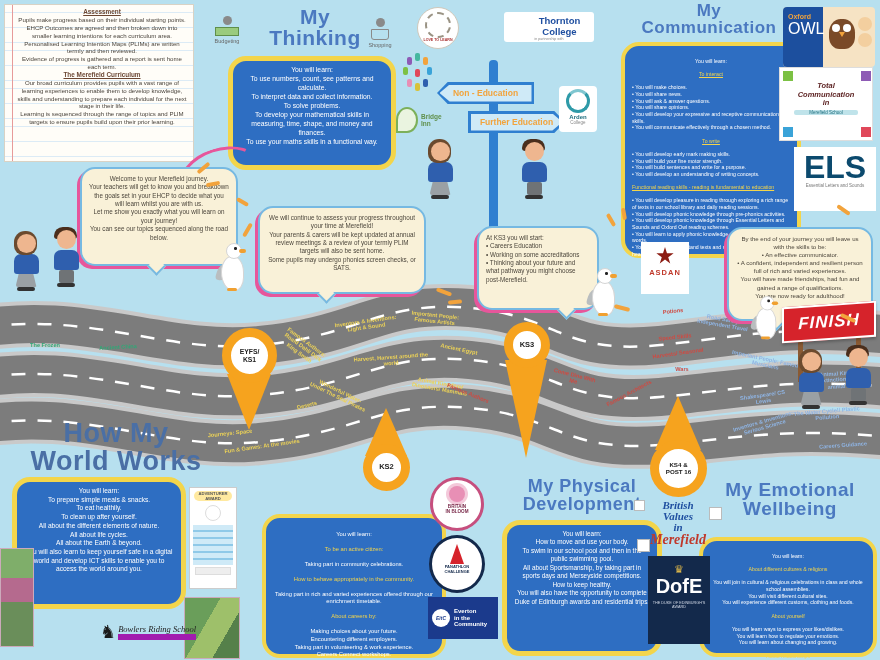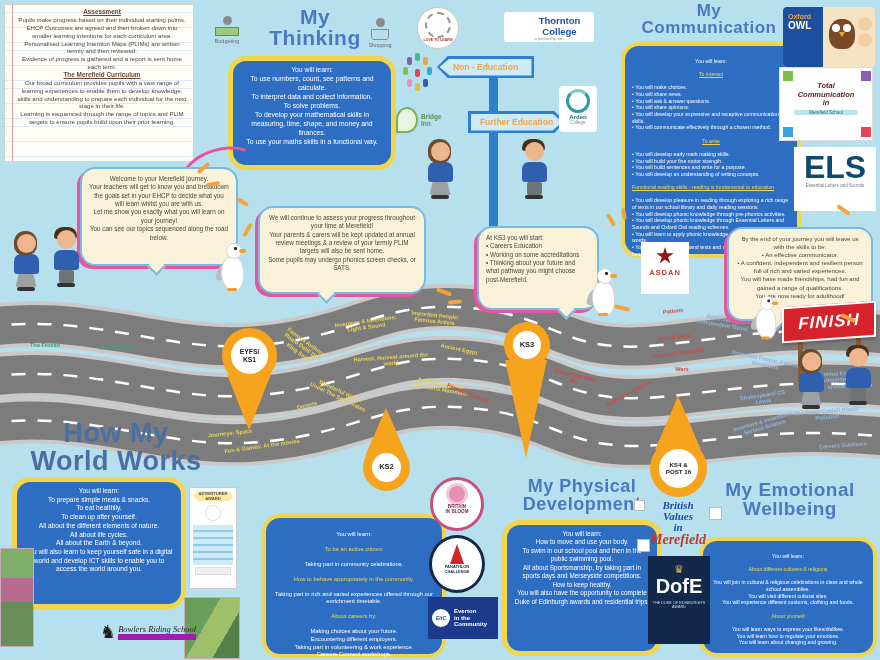--- a/index.html
+++ b/index.html
@@ -120,21 +120,21 @@
     <div style="font-size:4.5px;color:#888;">College</div>
   </div>
   <div class="abs" style="left:397px;top:47px;width:42px;height:50px;z-index:4;">
     <div style="position:absolute;left:18px;top:22px;width:5px;height:8px;border-radius:2px;background:#e0485a;box-shadow:12px -2px 0 #3aa3d8,-12px -2px 0 #7cc144,8px -12px 0 #f2a33c,-8px -12px 0 #8e5bb5,8px 10px 0 #2f5fae,-8px 10px 0 #e88fb5,0 -16px 0 #45b8a0,0 14px 0 #d8c23a;"></div>
   </div>
   <div class="logo" style="left:396px;top:104px;width:56px;height:32px;background:transparent;display:flex;align-items:center;gap:3px;">
     <div style="width:18px;height:22px;border:2px solid #7cb05a;border-radius:50% 50% 50% 0;flex:none;background:#eaf4e0;"></div>
     <div style="font-size:6.5px;color:#5f8f4a;font-weight:bold;">Bridge Inn</div>
   </div>
   <div class="abs" style="left:489px;top:60px;width:9px;height:178px;background:#2f7fd0;border-radius:4px;z-index:3;"></div>
-  <div class="sign arrow-l" style="left:437px;top:56px;width:97px;height:22px;">
+  <div class="sign arrow-l" style="left:437px;top:82px;width:97px;height:22px;">
     <div class="so"></div>
     <div class="si">Non - Education</div>
   </div>
   <div class="sign arrow-r" style="left:468px;top:111px;width:97px;height:22px;">
     <div class="so"></div>
     <div class="si">Further Education</div>
   </div>
   <div class="kid girl" style="left:422px;top:142px;">
       <div class="hr"></div>
       <div class="hd"></div>
@@ -170,21 +170,21 @@
     <div class="pre c-left">• You will develop pleasure in reading through exploring a rich range of texts in our school library and daily reading sessions.
 • You will develop phonic knowledge through pre-phonics activities.
 • You will develop phonic knowledge through Essential Letters and Sounds and Oxford Owl reading schemes.
 • You will learn to apply phonic knowledge and skills to decode words.
 • You will learn to understand texts and share what you have read or heard.</div>
   </div>
 
   <div class="logo" style="left:783px;top:7px;width:92px;height:60px;background:#f6e3c4;border-radius:4px;">
     <div style="position:absolute;left:0;top:0;width:40px;height:100%;background:#1c4f9e;color:#fff;padding:6px 0 0 5px;box-sizing:border-box;">
       <div style="font-size:7px;color:#f2a33c;font-weight:bold;">Oxford</div>
-      <div style="font-size:10px;font-weight:700;">OWL</div>
+      <div style="font-size:16px;font-weight:400;">OWL</div>
     </div>
     <div style="position:absolute;left:46px;top:12px;width:26px;height:30px;background:#7a4a28;border-radius:45% 45% 40% 40%;">
       <div style="position:absolute;left:3px;top:5px;width:8px;height:8px;background:#fff;border-radius:50%;box-shadow:11px 0 0 #fff;"></div>
       <div style="position:absolute;left:10px;top:13px;width:6px;height:5px;background:#f2a33c;clip-path:polygon(0 0,100% 0,50% 100%);"></div>
     </div>
     <div style="position:absolute;right:3px;top:10px;width:14px;height:14px;background:#f3cf9f;border-radius:50%;box-shadow:0 16px 0 #f3cf9f;"></div>
   </div>
   <div class="logo" style="left:779px;top:67px;width:94px;height:74px;border:1px solid #ddd;text-align:center;padding-top:14px;">
     <div style="position:absolute;left:3px;top:3px;width:10px;height:10px;background:#7cc144;box-shadow:78px 0 0 #8e5bb5,0 56px 0 #3aa3d8,78px 56px 0 #e0485a;"></div>
     <div class="pre" style="font-size:7.5px;font-weight:bold;font-style:italic;color:#5a1f1f;line-height:1.15;">Total

